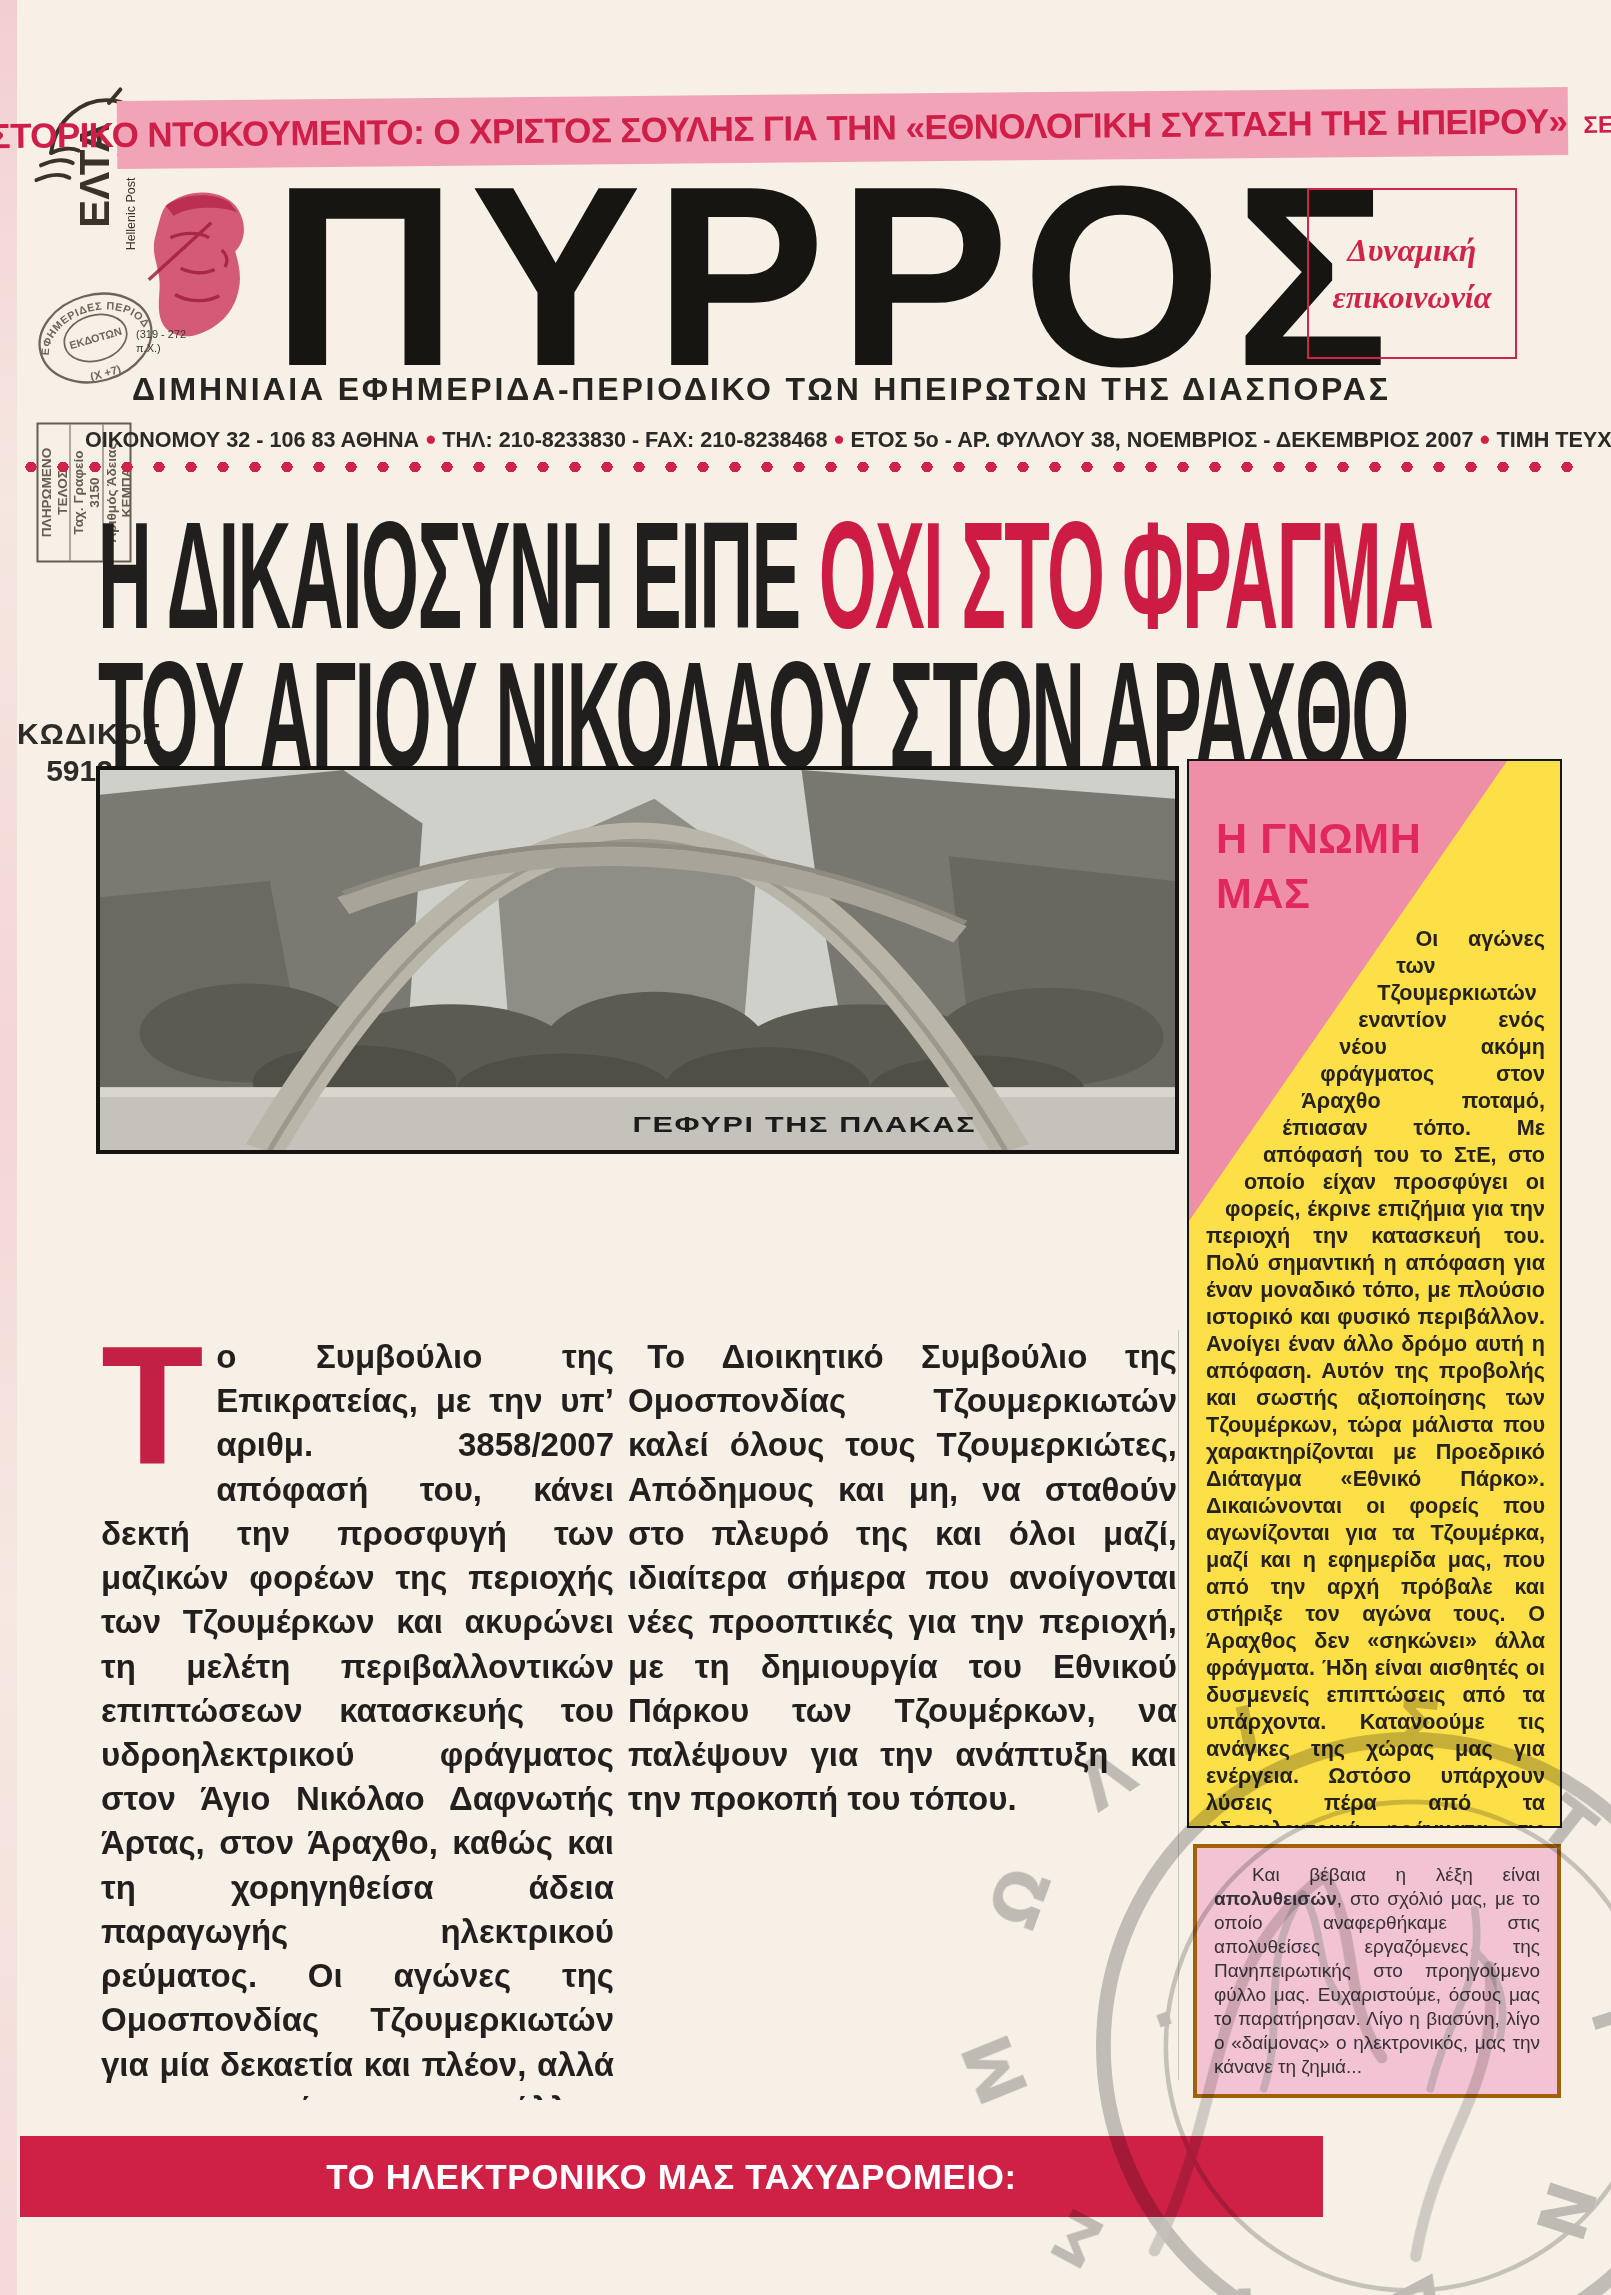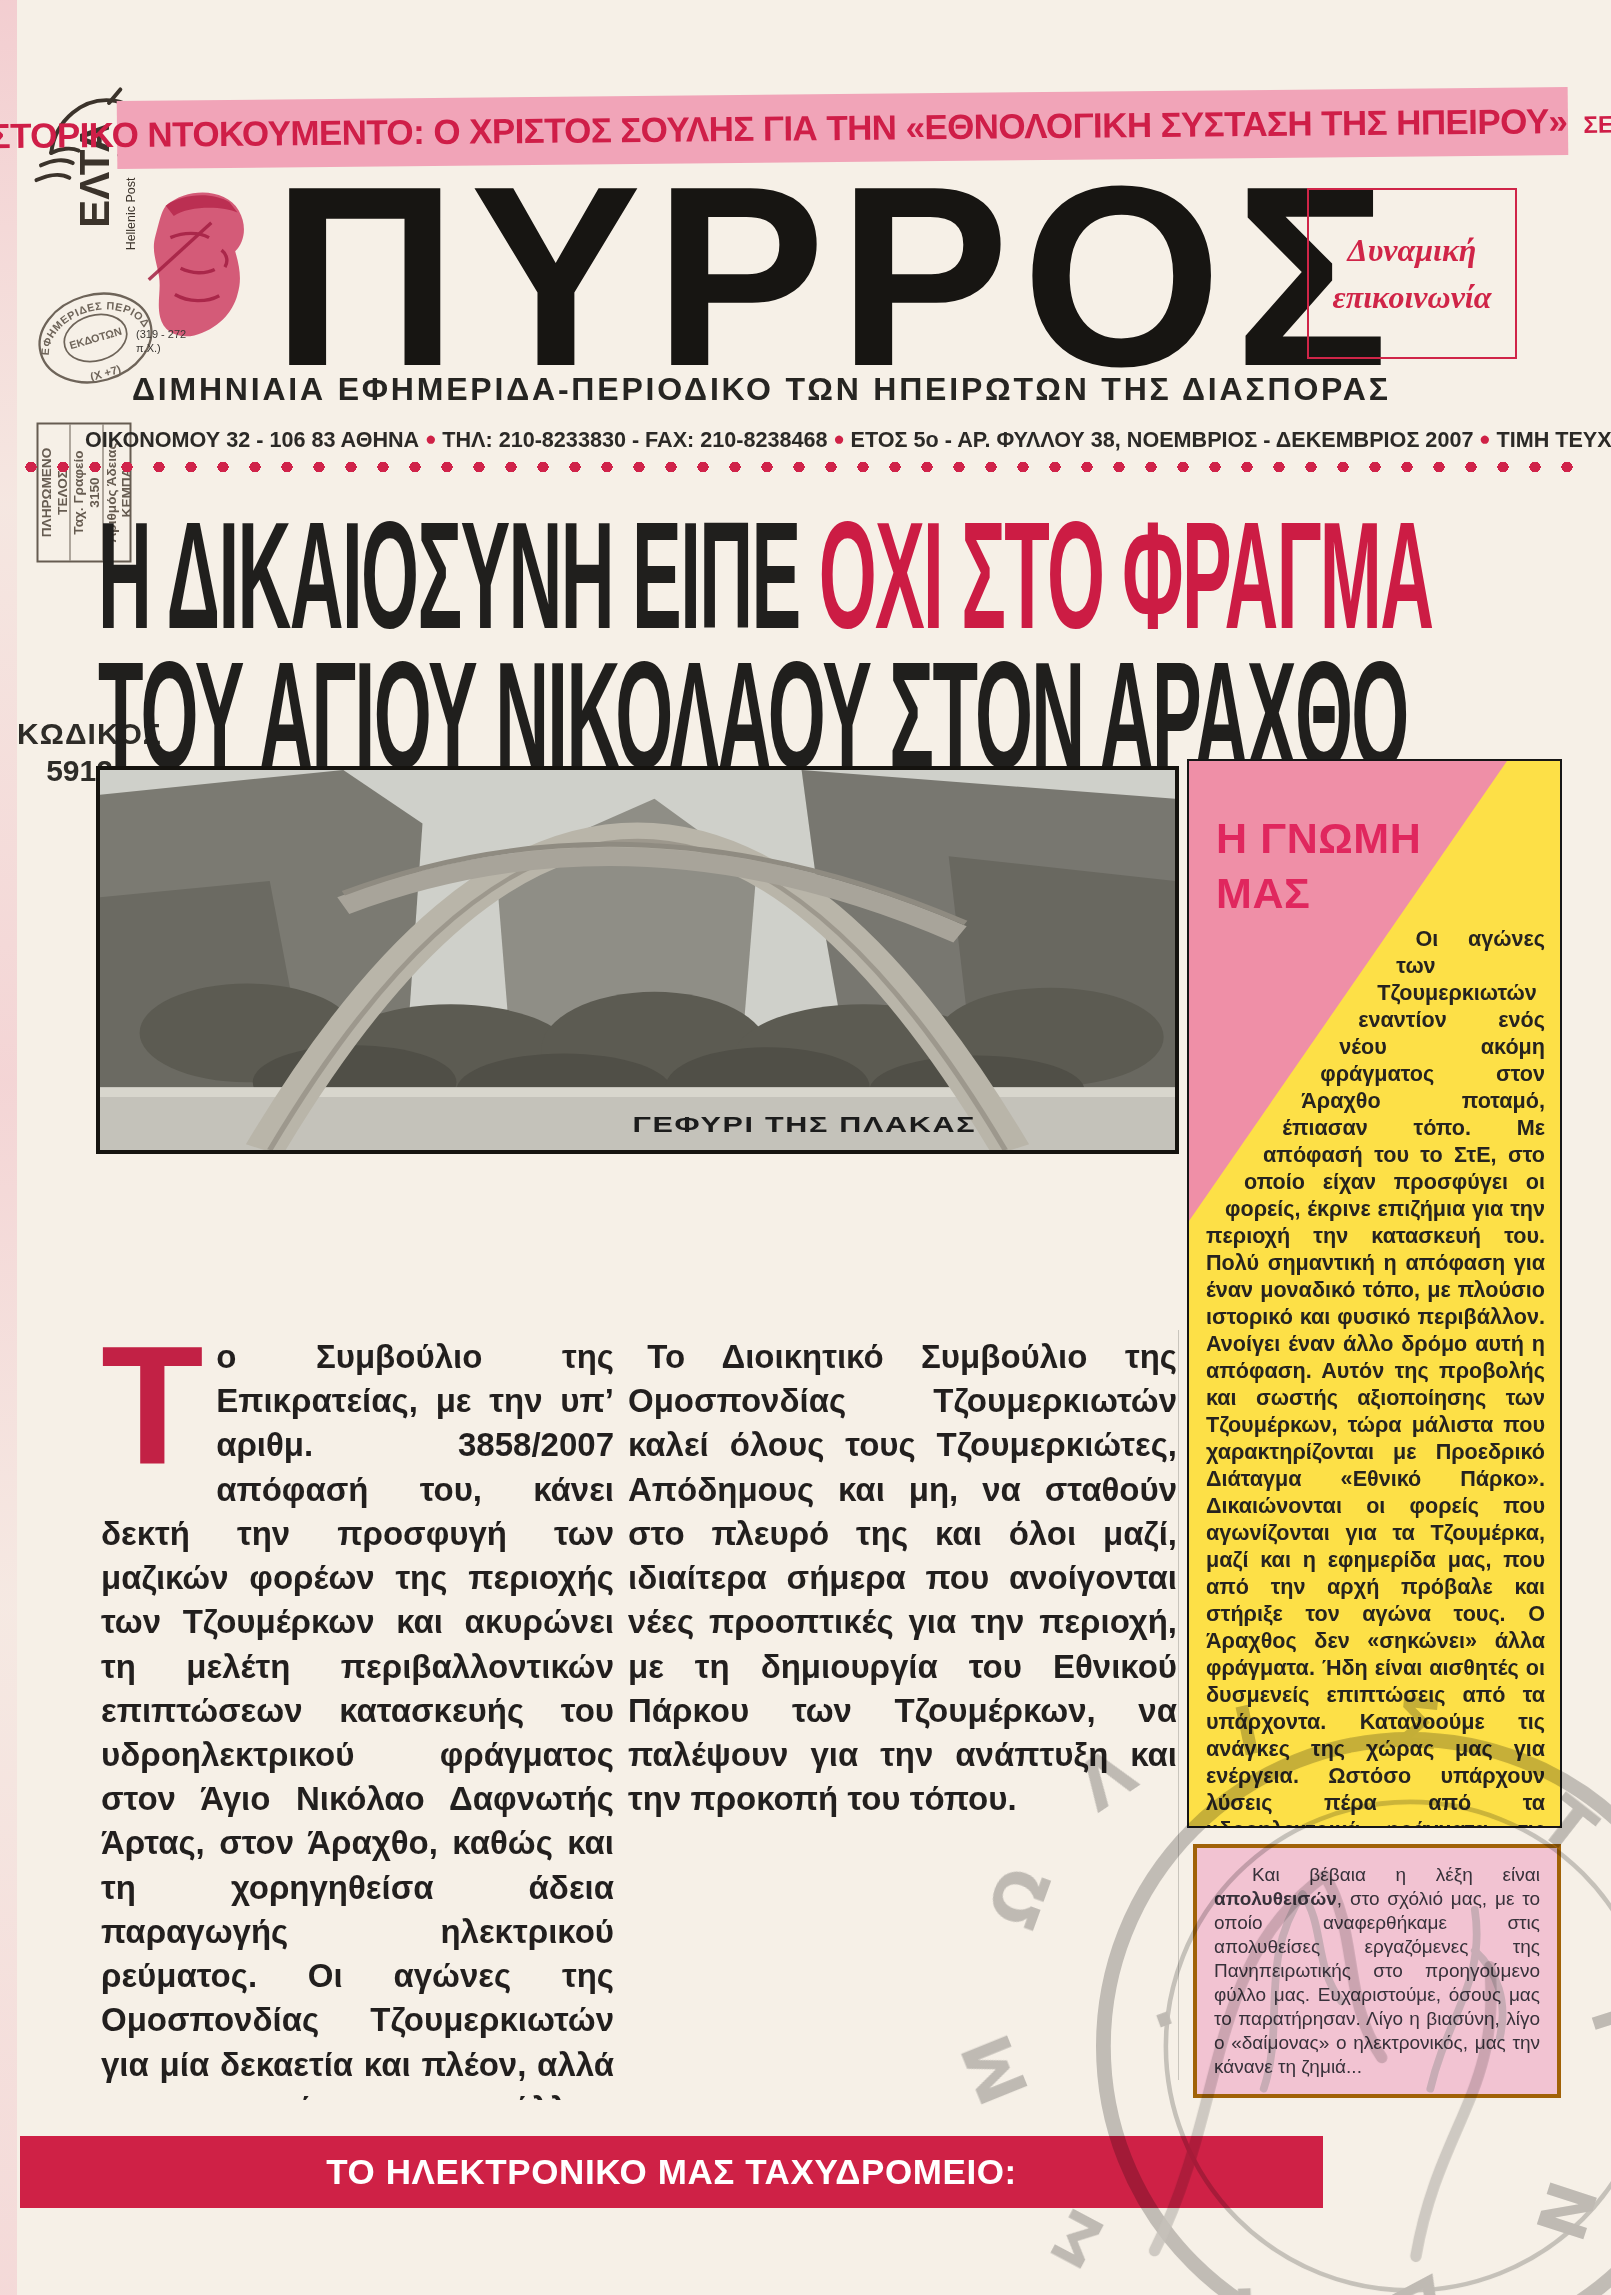--- a/index.html
+++ b/index.html
@@ -82,21 +82,21 @@
   #tri-spacer{float:left;width:206px;height:297px;shape-outside:polygon(0 0,100% 0,0 100%);
     margin-right:3.4px;}
   
   #correction-note{left:1193px;top:1844px;width:368px;border:4px solid #a16207;
     box-sizing:border-box;background:#f2c3d2;padding:15px 17px;overflow:hidden;}
   #correction-note p{margin:0;font-size:19px;line-height:24px;color:#37313a;
     text-align:justify;text-indent:38px;position:relative;z-index:2;}
   #correction-note b{font-weight:700;}
   #note-branches{position:absolute;left:0;top:0;width:100%;height:100%;z-index:1;opacity:.4;}
   
-  #email-banner{left:20px;top:2136px;width:1303px;height:72px;background:#cf2146;
+  #email-banner{left:20px;top:2136px;width:1303px;height:81px;background:#cf2146;
     display:flex;align-items:center;justify-content:center;gap:15px;white-space:nowrap;}
   #email-banner .lbl,#email-banner .eml{font-size:35px;font-weight:700;color:#ffffff;letter-spacing:0.6px;}
   
   #watermark{left:910px;top:1694px;width:702px;height:601px;mix-blend-mode:multiply;
     pointer-events:none;z-index:9;}
 </style>
 </head>
 <body>
 
 <div id="page">

